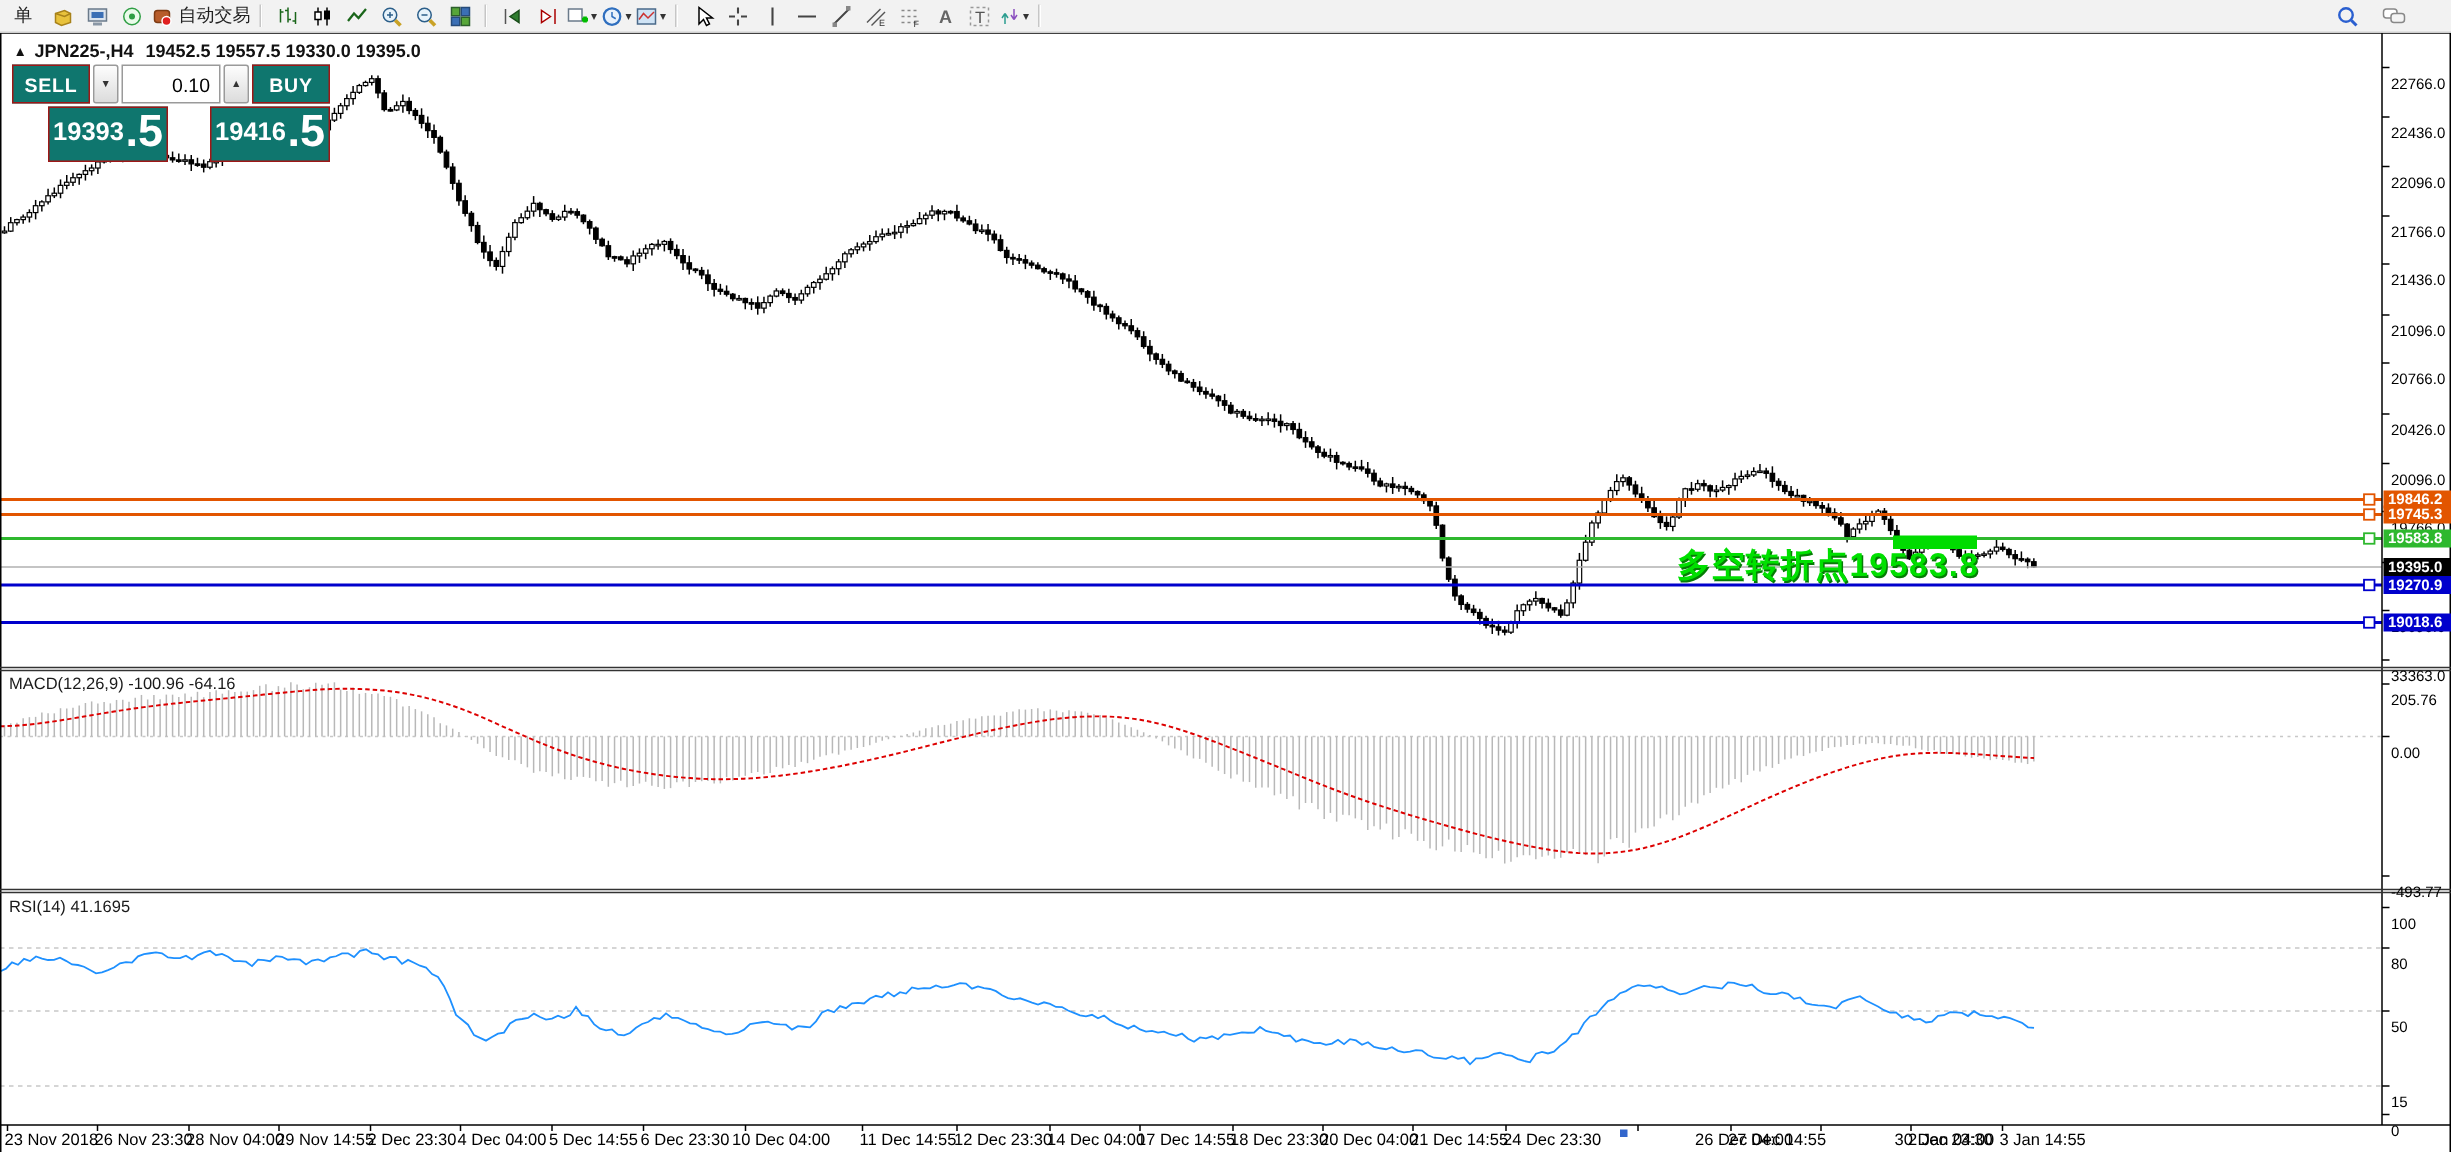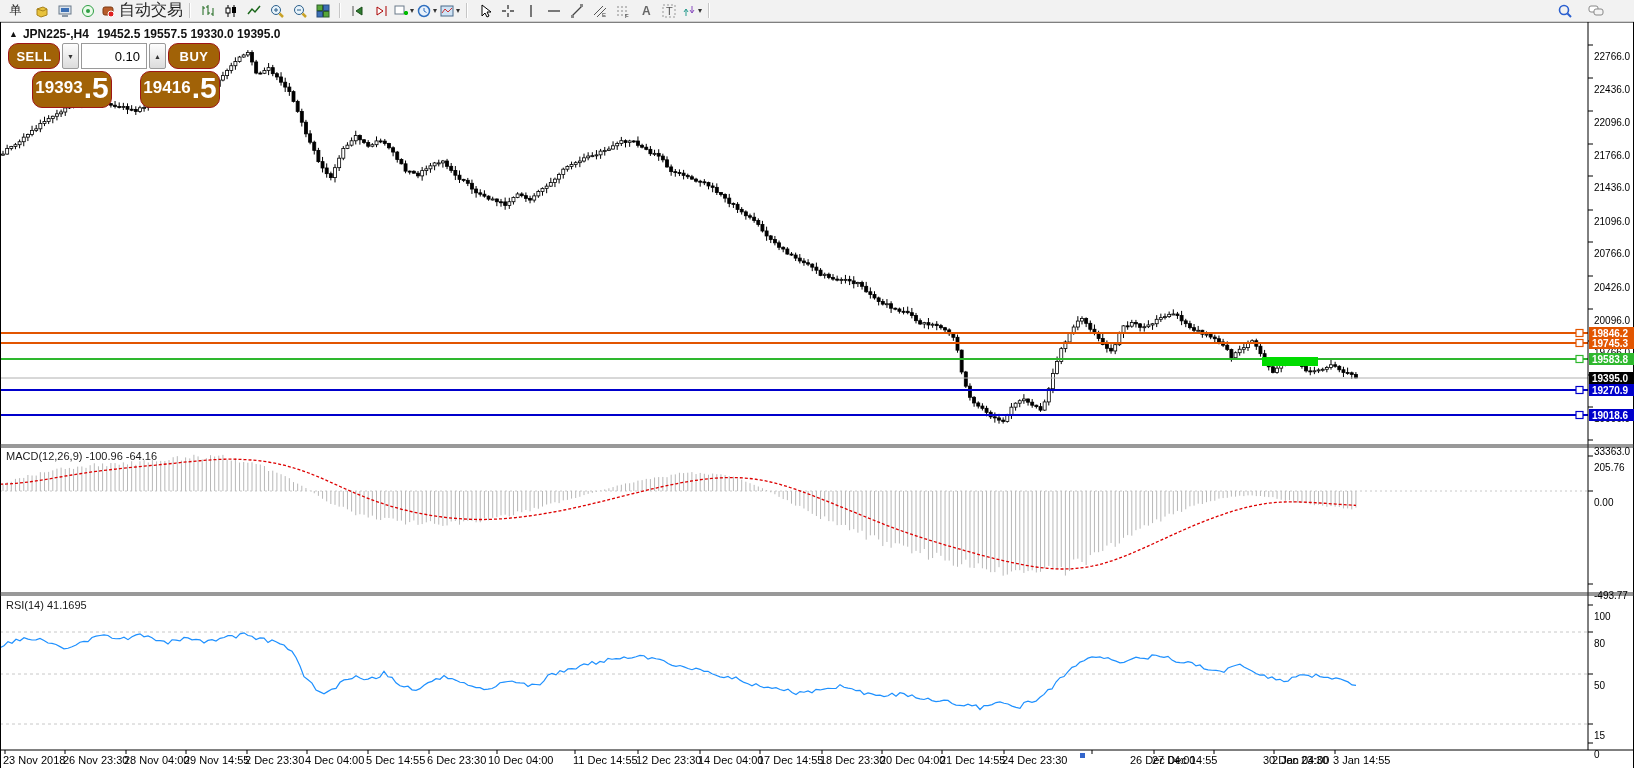--- a/index.html
+++ b/index.html
@@ -3,34 +3,34 @@
 <meta charset="utf-8">
 <style>
   html,body{margin:0;padding:0;background:#fff;font-family:"Liberation Sans",sans-serif;}
   .screen{position:relative;width:1634px;height:768px;background:#fff;overflow:hidden;}
   svg.chartsvg{position:absolute;left:0;top:0;z-index:1;}
   
   .toolbar{position:absolute;top:0;left:0;right:0;height:21px;background:#f2f2f2;border-bottom:1px solid #cfcfcf;
            display:flex;align-items:center;padding:0 2px;gap:2px;z-index:30;}
   .tbtn{height:18px;min-width:21px;display:flex;align-items:center;justify-content:center;border-radius:2px;cursor:default;}
   .tbtn.txt{font-size:12px;color:#222;padding:0 3px;white-space:nowrap;}
-  .tbtn .lbl{font-size:16px;color:#222;margin-left:3px;white-space:nowrap;}
+  .tbtn .lbl{font-size:12px;color:#222;margin-left:3px;white-space:nowrap;}
   .sep{width:1px;height:15px;background:#c6c6c6;border-right:1px solid #fff;margin:0 4px;}
   .caret{font-size:8px;color:#333;margin-left:1px;}
   .tf-group{display:flex;margin-left:14px;}
   .tf{font-size:11px;font-weight:bold;color:#3a3a3a;padding:2px 7px;border:1px solid transparent;border-radius:2px;}
   .tf.active{background:#ffffff;border:1px solid #8fa6bd;}
   .right-icons{margin-left:auto;display:flex;align-items:center;gap:10px;margin-right:26px;}
   
   .chart-header{position:absolute;left:9px;top:27px;z-index:20;display:flex;align-items:center;font-size:12px;font-weight:bold;color:#111;}
   .chart-header .tri{font-size:9px;margin-right:5px;}
   .chart-header .ohlc{font-weight:bold;margin-left:8px;}
   .trade-panel{position:absolute;left:8px;top:43px;width:212px;z-index:20;}
   .tp-row1{display:flex;height:26px;gap:2px;}
-  .btn-red{background:#a16207;color:#fff;border:1px solid #9e1717;border-radius:10px;display:flex;align-items:center;justify-content:center;}
+  .btn-red{background:#0f766e;color:#fff;border:1px solid #9e1717;border-radius:0;display:flex;align-items:center;justify-content:center;}
   .tp-sell,.tp-buy{width:50px;font-size:13px;font-weight:bold;letter-spacing:.5px;}
   .vol-btn{width:15px;background:linear-gradient(#fdfdfd,#dcdcdc);border:1px solid #9a9a9a;border-radius:2px;
            display:flex;align-items:center;justify-content:center;font-size:7px;color:#333;}
   .vol-input{flex:1;background:#fff;border:1px solid #9a9a9a;display:flex;align-items:center;justify-content:flex-end;
              padding-right:6px;font-size:13px;color:#000;}
   .tp-row2{display:flex;gap:4px;margin-top:2px;height:37px;}
   .price-box{flex:1;display:flex;align-items:center;justify-content:center;padding-bottom:3px;margin-left:24px;}
   .price-box .p-int{font-size:17px;font-weight:bold;line-height:1;margin-bottom:2px;}
   .price-box .p-dec{font-size:30px;font-weight:bold;line-height:1;margin-left:1px;}
   
@@ -1308,20 +1308,21 @@
       <div class="btn-red price-box">
         <span class="p-int">19416</span>
         <span class="p-dec">.5</span>
       </div>
     </div>
   </div>
 
   <div class="ind-label" style="left:6px;top:450px;">MACD(12,26,9) -100.96 -64.16</div>
   <div class="ind-label" style="left:6px;top:599px;">RSI(14) 41.1695</div>
 
+  <div class="annotation">多空转折点19583.8</div>
 
   <div class="axis-marker"></div>
   <div id="labels">
       <div class="axis-label" style="left:1594px;top:39px;">22766.0</div>
       <div class="axis-label" style="left:1594px;top:72px;">22436.0</div>
       <div class="axis-label" style="left:1594px;top:105px;">22096.0</div>
       <div class="axis-label" style="left:1594px;top:138px;">21766.0</div>
       <div class="axis-label" style="left:1594px;top:170px;">21436.0</div>
       <div class="axis-label" style="left:1594px;top:204px;">21096.0</div>
       <div class="axis-label" style="left:1594px;top:236px;">20766.0</div>

